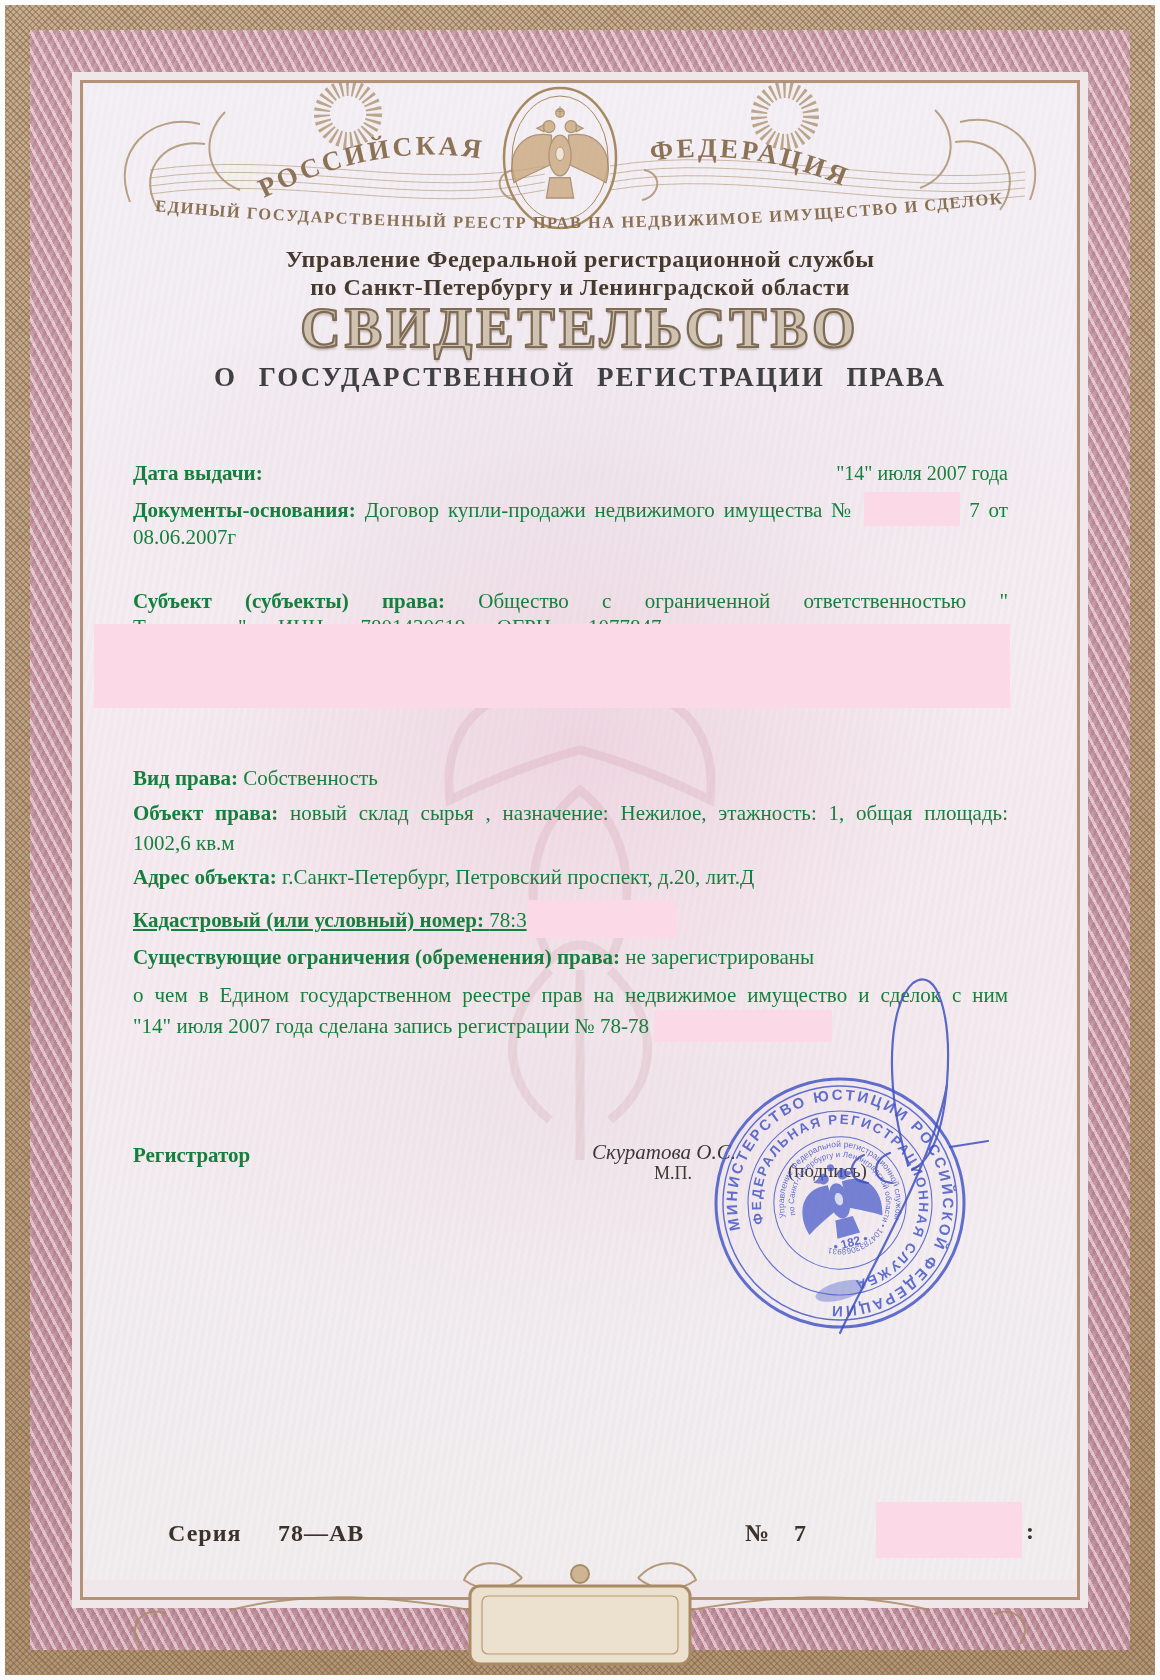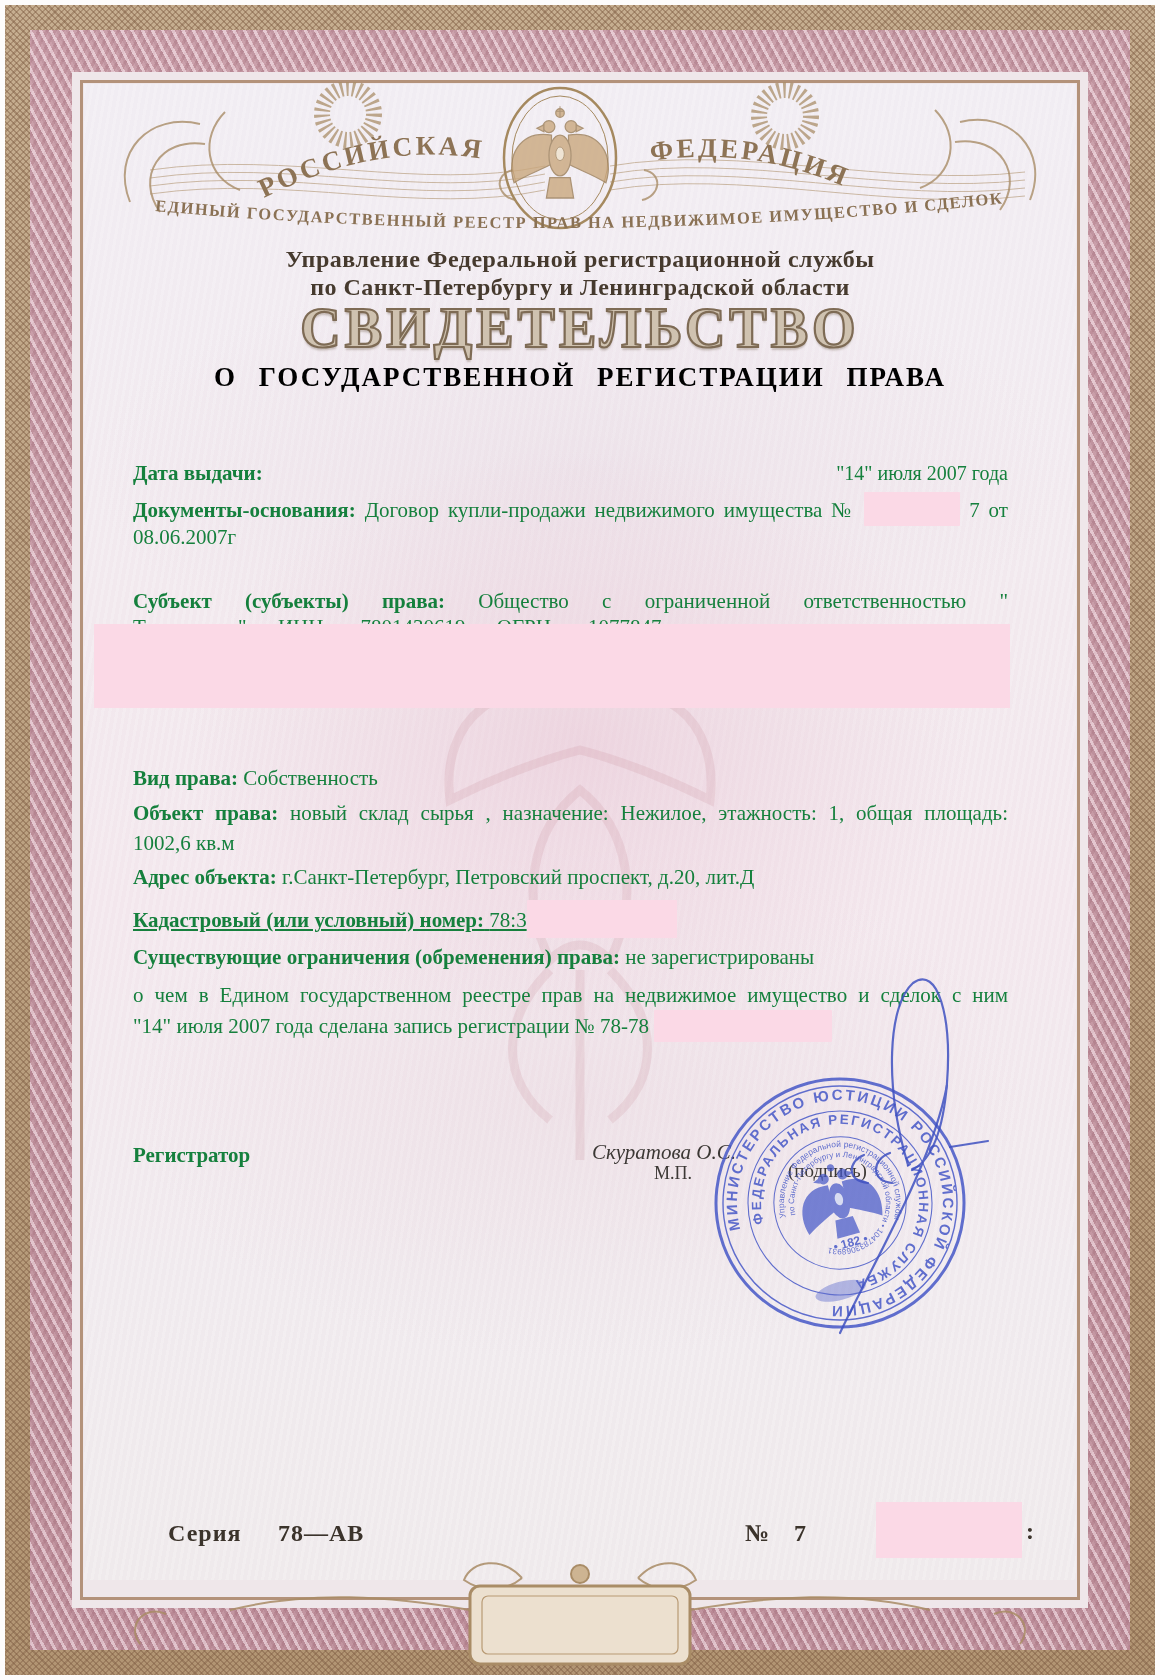--- a/index.html
+++ b/index.html
@@ -32,21 +32,21 @@
   .jl{text-align:justify;}
   .jl::after{content:"";display:inline-block;width:100%;height:0;vertical-align:top;}
   .rdx{display:inline-block;background:#fbd9e6;vertical-align:-9px;border-radius:1px;}
   .redact-abs{position:absolute;background:#fbd9e6;z-index:5;}
   .authority{position:absolute;left:84px;width:992px;text-align:center;font-weight:bold;
              font-size:24px;color:#463a2e;z-index:4;letter-spacing:.5px;}
   .big-title{position:absolute;left:84px;width:992px;text-align:center;z-index:4;
              font-size:56px;font-weight:bold;letter-spacing:4px;color:#cfc2b0;
              -webkit-text-stroke:2.2px #7e6b55;text-shadow:0 3px 2px rgba(96,76,54,.30);}
   .subtitle{position:absolute;left:84px;width:992px;text-align:center;z-index:4;
-            font-size:27px;font-weight:bold;letter-spacing:2px;word-spacing:13px;color:#000000;}
+            font-size:27px;font-weight:bold;letter-spacing:2px;word-spacing:13px;color:#404040;}
   .svgdeco{position:absolute;z-index:3;}
   .overlay{position:absolute;z-index:7;pointer-events:none;}
   .caption{position:absolute;z-index:6;font-size:19px;color:#3c3835;}
   .footer-txt{position:absolute;z-index:4;font-size:24px;font-weight:bold;color:#3b332b;letter-spacing:1px;}
 </style>
 </head>
 <body>
 
 <div class="stage">
 

